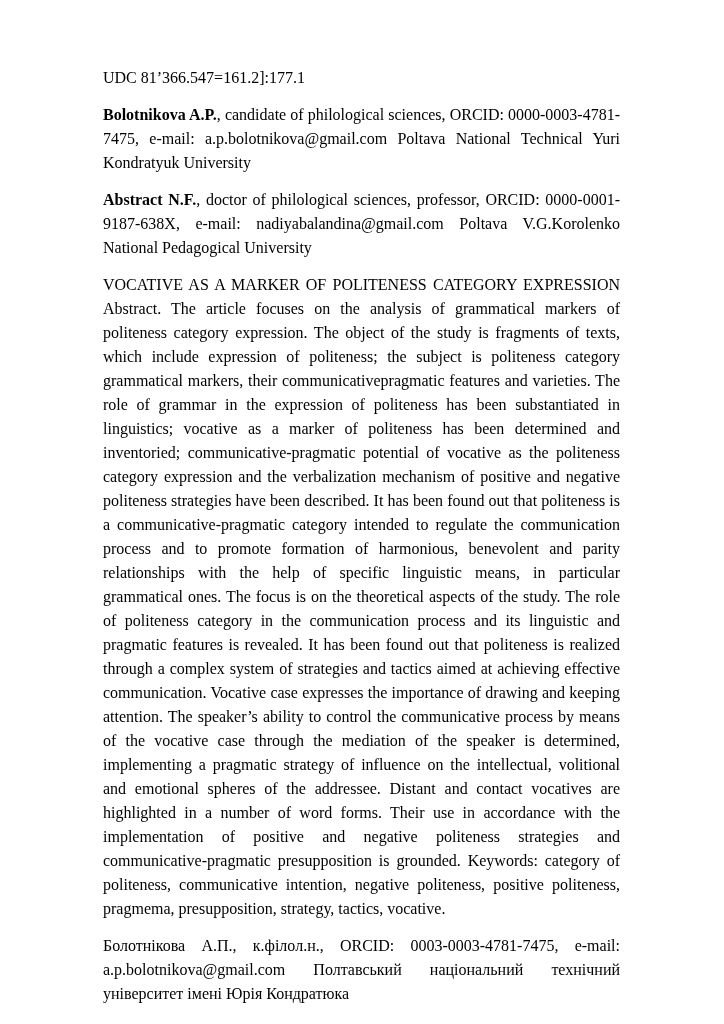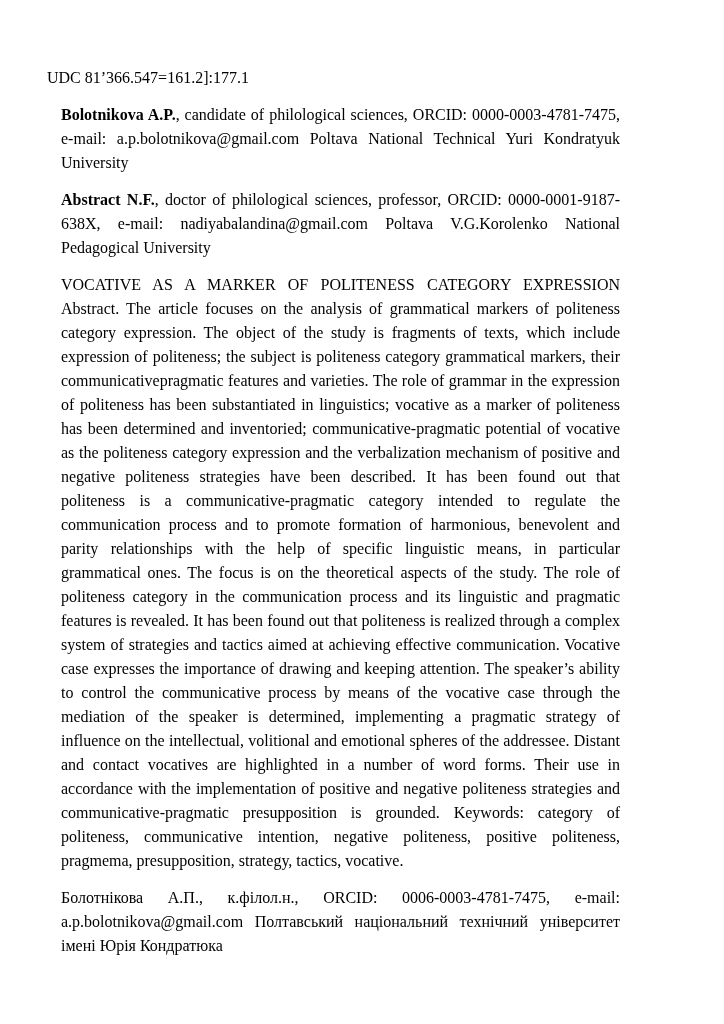--- a/index.html
+++ b/index.html
@@ -7,47 +7,47 @@
     padding: 0;
     background: #ffffff;
   }
   .page {
     position: relative;
     width: 724px;
     height: 1024px;
     margin: 0 auto;
     background: #ffffff;
     box-sizing: border-box;
-    padding: 66px 104px 40px 47px;
+    padding: 66px 104px 40px 103px;
     font-family: "Liberation Serif", "DejaVu Serif", serif;
     font-size: 16px;
     line-height: 24px;
     color: #000000;
     overflow: hidden;
   }
   .udc {
     margin: 0;
     text-align: left;
   }
   .para {
-    margin: 13px 0 0 14px;
+    margin: 13px 0 0 0;
     text-align: justify;
   }
   .para b {
     font-weight: bold;
   }
 </style>
 </head>
 <body>
 
 <div class="page">
 
   <p class="udc">UDC 81’366.547=161.2]:177.1</p>
 
   <p class="para"><b>Bolotnikova A.P.</b><span>, candidate of philological sciences, ORCID: 0000-0003-4781-7475, e-mail: a.p.bolotnikova@gmail.com Poltava National Technical Yuri Kondratyuk University</span></p>
 
   <p class="para"><b>Abstract N.F.</b><span>, doctor of philological sciences, professor, ORCID: 0000-0001-9187-638X, e-mail: nadiyabalandina@gmail.com Poltava V.G.Korolenko National Pedagogical University</span></p>
 
   <p class="para"><span>VOCATIVE AS A MARKER OF POLITENESS CATEGORY EXPRESSION</span> <span>Abstract. The article focuses on the analysis of grammatical markers of politeness category expression. The object of the study is fragments of texts, which include expression of politeness; the subject is politeness category grammatical markers, their communicativepragmatic features and varieties. The role of grammar in the expression of politeness has been substantiated in linguistics; vocative as a marker of politeness has been determined and inventoried; communicative-pragmatic potential of vocative as the politeness category expression and the verbalization mechanism of positive and negative politeness strategies have been described. It has been found out that politeness is a communicative-pragmatic category intended to regulate the communication process and to promote formation of harmonious, benevolent and parity relationships with the help of specific linguistic means, in particular grammatical ones. The focus is on the theoretical aspects of the study. The role of politeness category in the communication process and its linguistic and pragmatic features is revealed. It has been found out that politeness is realized through a complex system of strategies and tactics aimed at achieving effective communication. Vocative case expresses the importance of drawing and keeping attention. The speaker’s ability to control the communicative process by means of the vocative case through the mediation of the speaker is determined, implementing a pragmatic strategy of influence on the intellectual, volitional and emotional spheres of the addressee. Distant and contact vocatives are highlighted in a number of word forms. Their use in accordance with the implementation of positive and negative politeness strategies and communicative-pragmatic presupposition is grounded. Keywords: category of politeness, communicative intention, negative politeness, positive politeness, pragmema, presupposition, strategy, tactics, vocative.</span></p>
 
-  <p class="para">Болотнікова А.П., к.філол.н., ORCID: 0006-0003-4781-7475, e-mail: a.p.bolotnikova@gmail.com Полтавський національний технічний університет імені Юрія Кондратюка</p>
+  <p class="para">Болотнікова А.П., к.філол.н., ORCID: 0003-0003-4781-7475, e-mail: a.p.bolotnikova@gmail.com Полтавський національний технічний університет імені Юрія Кондратюка</p>
 
 </div>
 
 </body></html>

